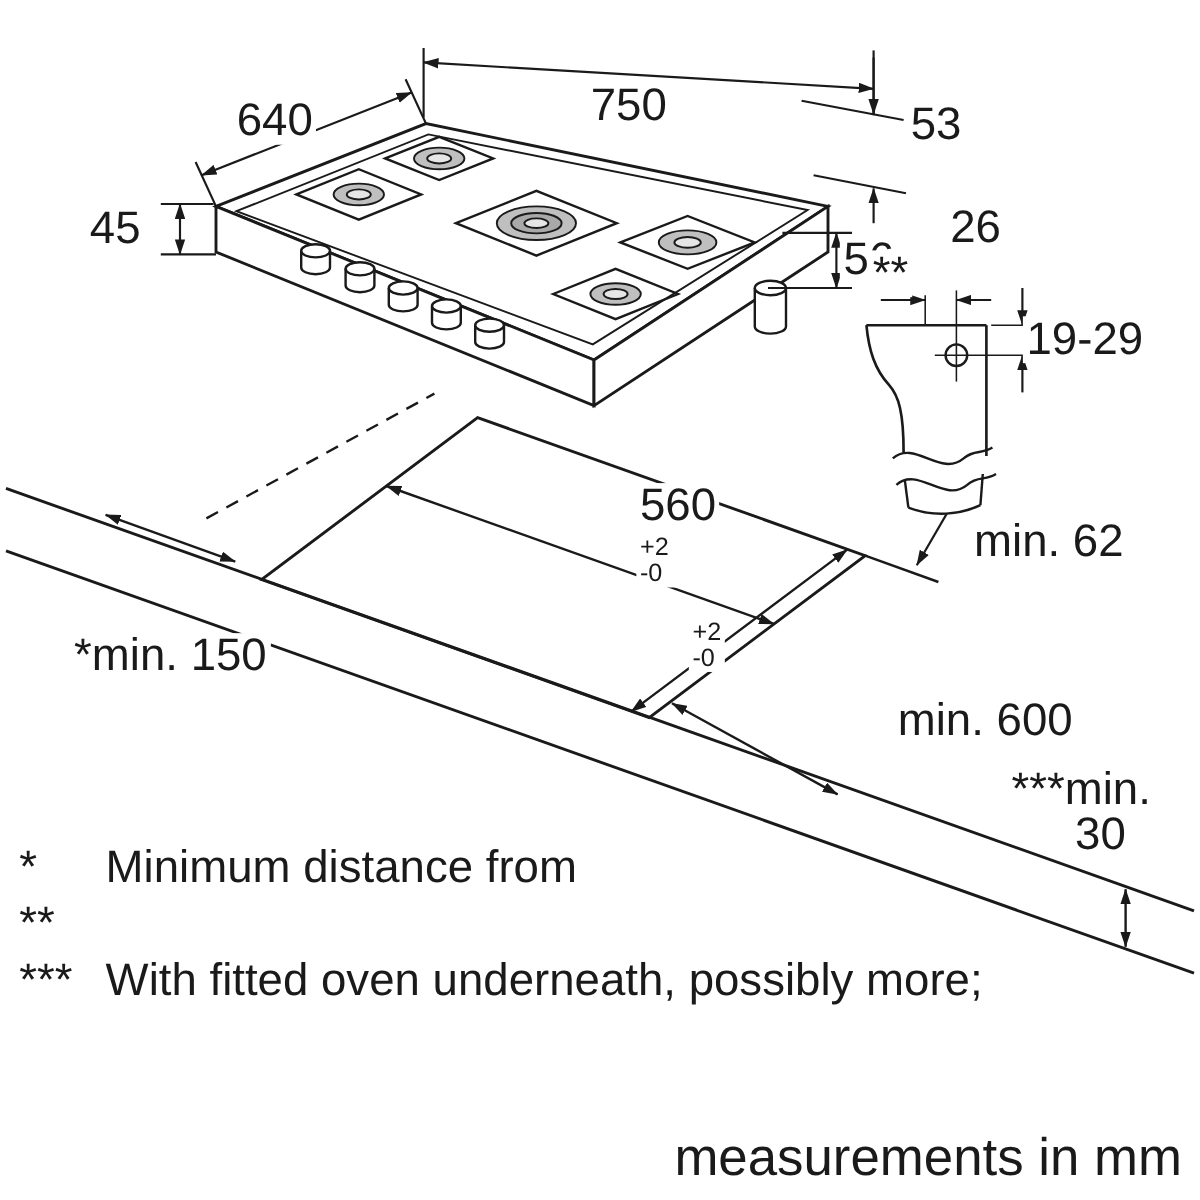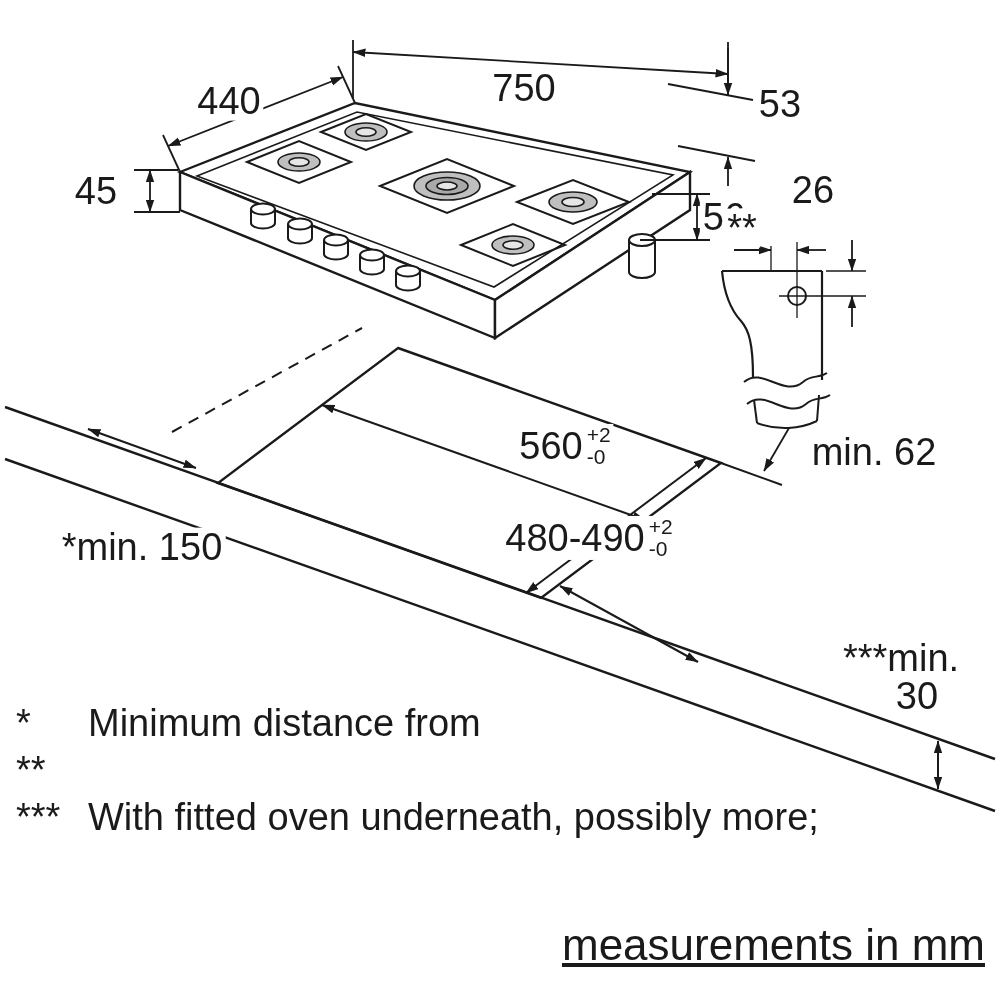--- a/index.html
+++ b/index.html
@@ -1,26 +1,26 @@
 <!DOCTYPE html>
 <html><head>
 <meta charset="utf-8">
 <style>
   html,body{margin:0;padding:0;background:#fff;}
   .stage{position:relative;width:1000px;height:1000px;background:#ffffff;overflow:hidden;
          font-family:"Liberation Sans",sans-serif;color:#1a1a1a;}
   .stage svg{position:absolute;left:0;top:0;}
   .lbl{position:absolute;transform:translate(-50%,-50%);font-size:38px;line-height:1.02;
        white-space:nowrap;background:#ffffff;padding:0 3px;}
-  .tolwrap{display:flex;align-items:center;gap:4px;}
+  .tolwrap{display:flex;gap:4px;flex-direction:column;}
   .tol{display:inline-flex;flex-direction:column;font-size:21px;line-height:1.05;text-align:left;}
   .fns{position:absolute;left:16px;top:700px;font-size:38px;}
   .fnrow{display:flex;height:47px;align-items:center;}
   .fnmark{width:72px;flex:0 0 72px;}
-  .units{position:absolute;right:15px;top:920px;font-size:44px;white-space:nowrap;text-decoration:underline;}
+  .units{position:absolute;right:15px;top:940px;font-size:44px;white-space:nowrap;}
 </style>
 </head>
 <body>
 
 <div class="stage">
 
 <svg width="1000" height="1000" viewBox="0 0 1000 1000">
   <defs>
     <marker id="arr" viewBox="0 0 12 8" refX="11.5" refY="4" markerWidth="13" markerHeight="9" orient="auto-start-reverse" markerUnits="userSpaceOnUse">
       <path d="M0,0 L12,4 L0,8 Z" fill="#1a1a1a"></path>
@@ -130,45 +130,46 @@
     <line x1="172" y1="432" x2="362" y2="328" stroke-width="2" stroke-dasharray="11,8"></line>
     <line x1="322" y1="405" x2="645" y2="520" stroke-width="2" marker-start="url(#arr)" marker-end="url(#arr)"></line>
     <line x1="706" y1="458" x2="526" y2="593" stroke-width="2" marker-start="url(#arr)" marker-end="url(#arr)"></line>
     <line x1="560" y1="586" x2="698" y2="662" stroke-width="2" marker-start="url(#arr)" marker-end="url(#arr)"></line>
     <line x1="88" y1="429" x2="196" y2="468" stroke-width="2" marker-start="url(#arr)" marker-end="url(#arr)"></line>
     <line x1="938" y1="741" x2="938" y2="789" stroke-width="2" marker-start="url(#arr)" marker-end="url(#arr)"></line>
   </g>
 </svg>
 
 <div class="lbl" style="left:524px;top:88px">750</div>
-<div class="lbl" style="left:229px;top:101px">440</div>
+<div class="lbl" style="left:229px;top:101px">640</div>
 <div class="lbl" style="left:96px;top:191px">45</div>
 <div class="lbl" style="left:780px;top:104px">53</div>
 <div class="lbl" style="left:724px;top:217px">56</div>
 <div class="lbl" style="left:813px;top:190px">26</div>
 <div class="lbl" style="left:742px;top:228px">**</div>
+<div class="lbl" style="left:904px;top:283px">19-29</div>
 <div class="lbl" style="left:874px;top:452px">min. 62</div>
 
 <div class="lbl tolwrap" style="left:565px;top:446px">
   <span>560</span>
   <span class="tol">
     <span>+2</span>
     <span>-0</span>
   </span>
 </div>
 
 <div class="lbl tolwrap" style="left:589px;top:538px">
-  <span>480-490</span>
   <span class="tol">
     <span>+2</span>
     <span>-0</span>
   </span>
 </div>
 
 <div class="lbl" style="left:142px;top:547px">*min. 150</div>
+<div class="lbl" style="left:821px;top:601px">min. 600</div>
 <div class="lbl" style="left:901px;top:658px">***min.</div>
 <div class="lbl" style="left:917px;top:696px">30</div>
 
 <div class="fns">
   <div class="fnrow">
     <div class="fnmark">*</div>
     <div class="fntext">Minimum distance from</div>
   </div>
   <div class="fnrow">
     <div class="fnmark">**</div>

